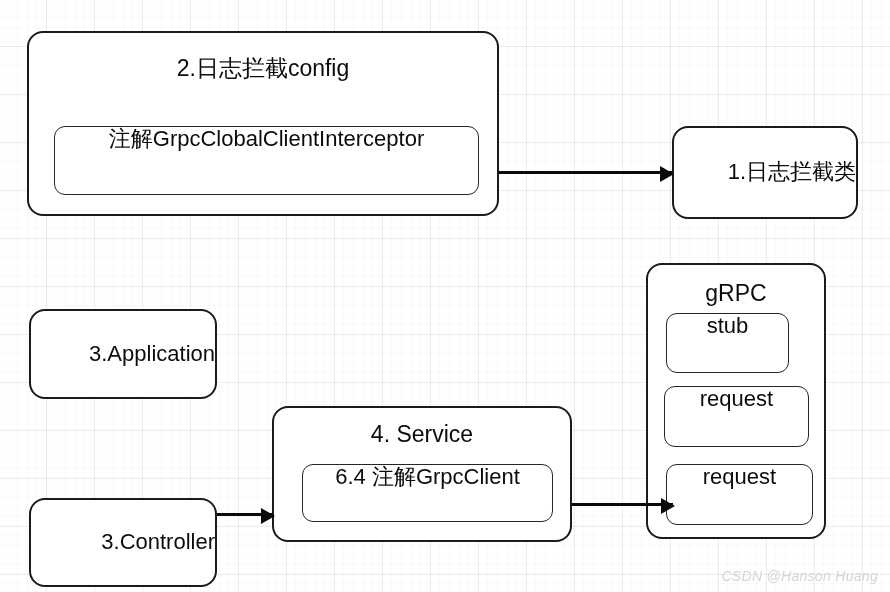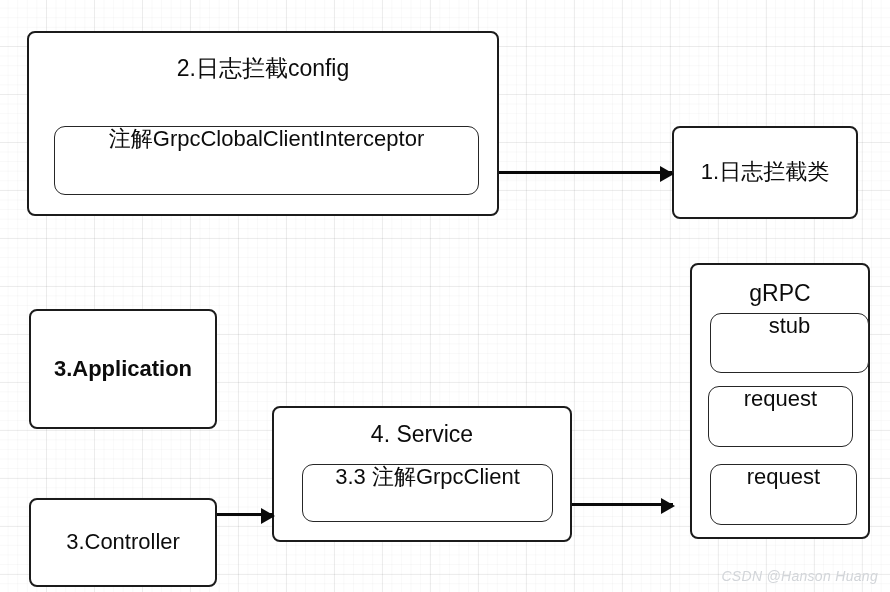--- a/index.html
+++ b/index.html
@@ -17,37 +17,37 @@
       linear-gradient(to right, rgba(0,0,0,0.055) 1px, transparent 1px),
       linear-gradient(to bottom, rgba(0,0,0,0.055) 1px, transparent 1px),
       linear-gradient(to right, rgba(0,0,0,0.022) 1px, transparent 1px),
       linear-gradient(to bottom, rgba(0,0,0,0.022) 1px, transparent 1px);
     background-size: 48px 48px, 48px 48px, 9.6px 9.6px, 9.6px 9.6px;
     background-position: -2px -2px, -2px -2px, -2px -2px, -2px -2px;
   }
   .node {
     position: absolute;
     border: 2px solid #1b1b1b;
-    border-radius: 8px;
+    border-radius: 16px;
     background: #ffffff;
     color: #0c0c0c;
   }
   .node .caption {
     position: absolute;
     left: 0; right: 0;
     text-align: center;
     white-space: nowrap;
     font-size: 22px;
     line-height: 1.1;
     color: #0c0c0c;
   }
   .node.plain {
     display: flex;
     align-items: center;
-    justify-content: center;
+    justify-content: flex-end;
   }
   .node.plain .caption {
     position: static;
   }
   .inner {
     position: absolute;
     border: 1.6px solid #262626;
     border-radius: 11px;
     background: #ffffff;
     display: flex;
@@ -61,27 +61,27 @@
     color: #0c0c0c;
   }
 
   
   #config-box      { left: 27px;  top: 31px;  width: 472px; height: 185px; }
   #config-title    { top: 23px; font-size: 23px; }
   #config-inner    { left: 25px; top: 93px; width: 425px; height: 69px; }
 
   #interceptor-class-box { left: 672px; top: 126px; width: 186px; height: 93px; }
 
-  #grpc-box        { left: 690px; top: 263px; width: 180px; height: 276px; }
+  #grpc-box        { left: 646px; top: 263px; width: 180px; height: 276px; }
   #grpc-title      { top: 16px; font-size: 23px; }
-  #grpc-stub       { left: 18px;  top: 48px;  width: 159px; height: 60px; }
+  #grpc-stub       { left: 18px;  top: 48px;  width: 123px; height: 60px; }
   #grpc-request-1  { left: 16px;  top: 121px; width: 145px; height: 61px; }
   #grpc-request-2  { left: 18px;  top: 199px; width: 147px; height: 61px; }
 
-  #application-box { left: 29px;  top: 309px; width: 188px; height: 120px; font-weight: bold; }
+  #application-box { left: 29px;  top: 309px; width: 188px; height: 90px; }
   #controller-box  { left: 29px;  top: 466px; width: 188px; height: 89px; margin-top: 32px; }
 
   #service-box     { left: 272px; top: 406px; width: 300px; height: 136px; }
   #service-title   { top: 14px; font-size: 23px; text-align: center; }
   #service-inner   { left: 28px; top: 56px; width: 251px; height: 58px; }
 
   
   .arrow {
     position: absolute;
     height: 0;
@@ -145,21 +145,21 @@
     <span class="caption">3.Application</span>
   </div>
 
   <div class="node plain" id="controller-box">
     <span class="caption">3.Controller</span>
   </div>
 
   <div class="node" id="service-box">
     <div class="caption" id="service-title">4. Service</div>
     <div class="inner" id="service-inner">
-      <span class="caption">3.3 注解GrpcClient</span>
+      <span class="caption">6.4 注解GrpcClient</span>
     </div>
   </div>
 
   <div class="arrow" id="arrow-config-to-class"></div>
   <div class="arrow" id="arrow-controller-to-service"></div>
   <div class="arrow" id="arrow-service-to-grpc"></div>
 
   <div id="watermark">CSDN @Hanson Huang</div>
 
 </div>

